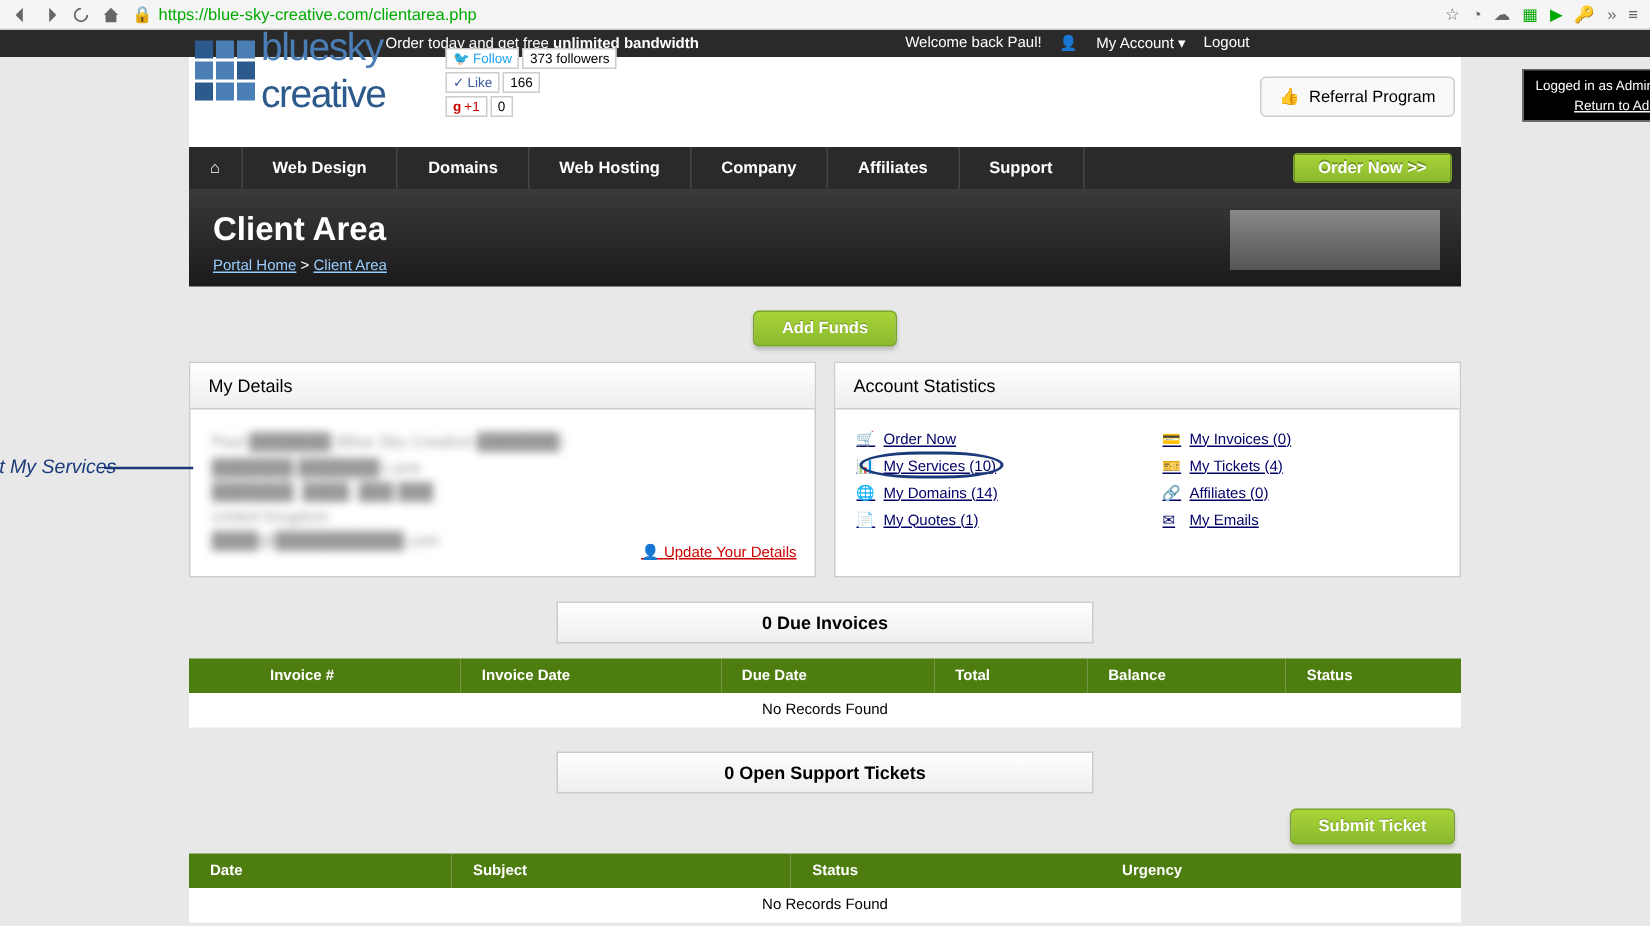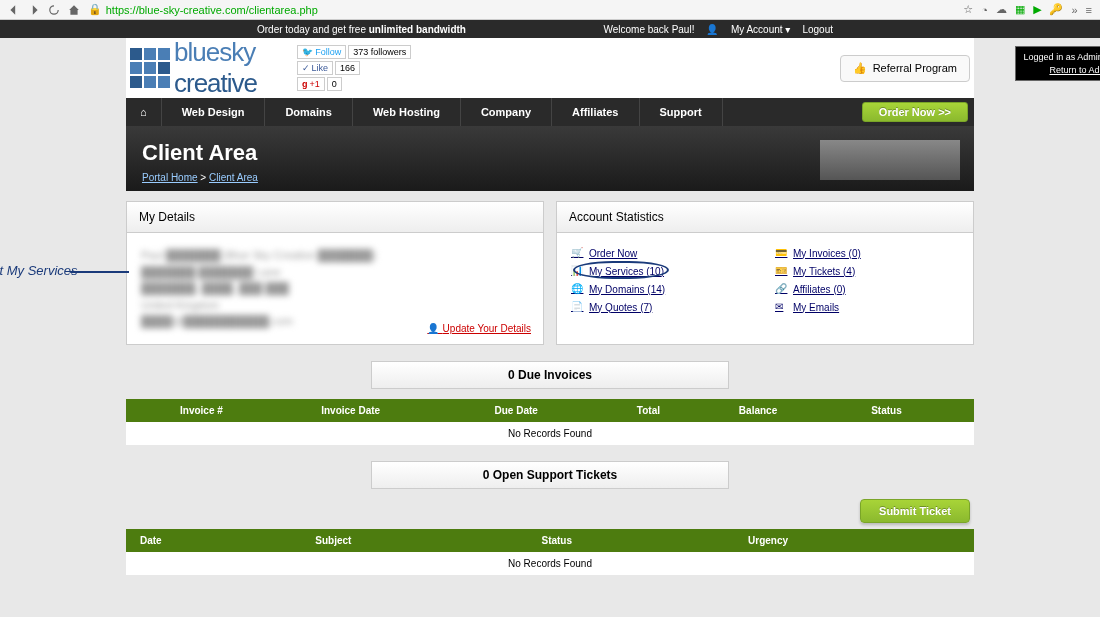--- a/index.html
+++ b/index.html
@@ -12,21 +12,21 @@
 .browser-icons{display:flex;gap:8px;align-items:center}
 .browser-icons span{font-size:11px;color:#666}
 .hamburger{color:#f90;font-size:14px}
 .announce-bar{background:#2a2a2a;color:#fff;font-size:10px;height:18px;display:flex;align-items:center;justify-content:space-between;padding:0 27px}
 .announce-left{margin-left:230px}
 .announce-right{display:flex;gap:12px;margin-right:240px}
 .announce-right a{color:#fff;text-decoration:none}
 .page-wrap{max-width:848px;margin:0 auto;position:relative}
 .admin-badge{position:absolute;right:-170px;top:8px;background:#000;color:#fff;font-size:9px;padding:4px 8px;border:1px solid #666;text-align:right;line-height:1.4}
 .admin-badge a{color:#fff;text-decoration:underline}
-.header-row{background:#fff;display:flex;align-items:center;padding:20px 4px;height:60px;position:relative}
+.header-row{background:#fff;display:flex;align-items:flex-end;padding:20px 4px;height:60px;position:relative}
 .logo{display:flex;align-items:center;gap:4px}
 .logo-squares{display:grid;grid-template-columns:repeat(3,12px);grid-template-rows:repeat(3,12px);gap:2px}
 .logo-squares div{background:#4a7eb5}
 .logo-squares div:nth-child(1),.logo-squares div:nth-child(6),.logo-squares div:nth-child(7){background:#2c5a8c}
 .logo-text{font-size:26px;color:#4a7eb5;font-weight:300;letter-spacing:-1px}
 .logo-text b{color:#2c5a8c;font-weight:400}
 .social-badges{margin-left:40px;display:flex;flex-direction:column;gap:2px;font-size:9px}
 .badge{border:1px solid #ccc;padding:1px 4px;display:inline-flex;align-items:center;gap:2px;background:#fff}
 .badge-row{display:flex;gap:2px}
 .referral-btn{margin-left:auto;border:1px solid #ccc;border-radius:4px;padding:6px 12px;font-size:11px;display:flex;align-items:center;gap:6px;background:#f9f9f9}
@@ -165,20 +165,23 @@
 
   <div class="hero">
     <h1>Client Area</h1>
     <div class="breadcrumb">
       <a href="#">Portal Home</a><span> &gt; </span><a href="#">Client Area</a>
     </div>
     <div class="server-img"></div>
   </div>
 
   <div class="content">
+    <div class="add-funds-wrap">
+      <button class="green-btn">Add Funds</button>
+    </div>
 
     <div class="panels">
       <div class="panel">
         <div class="panel-header">My Details</div>
         <div class="panel-body">
           <div class="blurred" style="white-space:pre-line">Paul ███████ (Blue Sky Creative ███████)
 ███████ ███████ Lane
 ███████, ████, ███ ███
 United Kingdom
 ████@███████████.com</div>
@@ -211,21 +214,21 @@
             <a href="#">
                 <span class="ic">🌐</span>
                 <span>My Domains (14)</span>
               </a>
             <a href="#">
                 <span class="ic">🔗</span>
                 <span>Affiliates (0)</span>
               </a>
             <a href="#">
                 <span class="ic">📄</span>
-                <span>My Quotes (7)</span>
+                <span>My Quotes (1)</span>
               </a>
             <a href="#">
                 <span class="ic">✉</span>
                 <span>My Emails</span>
               </a>
           </div>
         </div>
       </div>
     </div>
 

